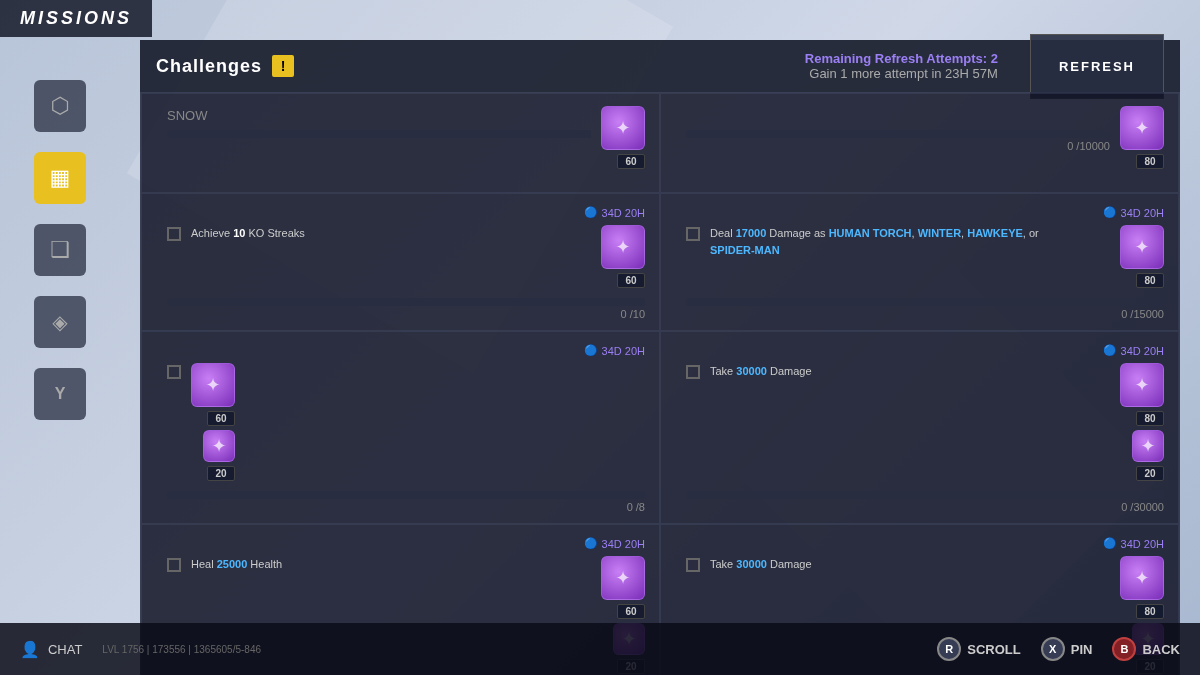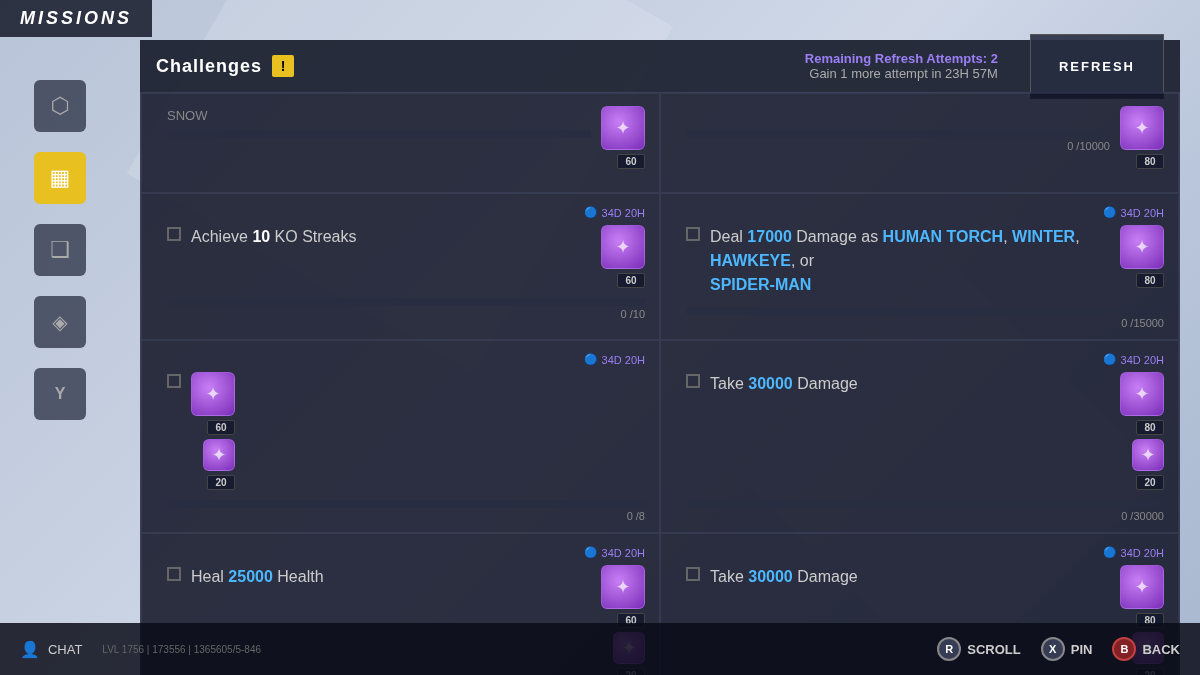--- a/index.html
+++ b/index.html
@@ -184,21 +184,21 @@
     }
     .challenge-checkbox {
       width: 14px; height: 14px;
       border: 2px solid #666;
       background: transparent;
       flex-shrink: 0;
       margin-top: 2px;
     }
     .challenge-text {
       color: #ccc;
-      font-size: 16px;
+      font-size: 11px;
       line-height: 1.5;
       flex: 1;
     }
     .challenge-text .highlight {
       color: #4db8ff;
       font-weight: 600;
     }
     .challenge-text .number {
       color: #fff;
       font-weight: 700;

